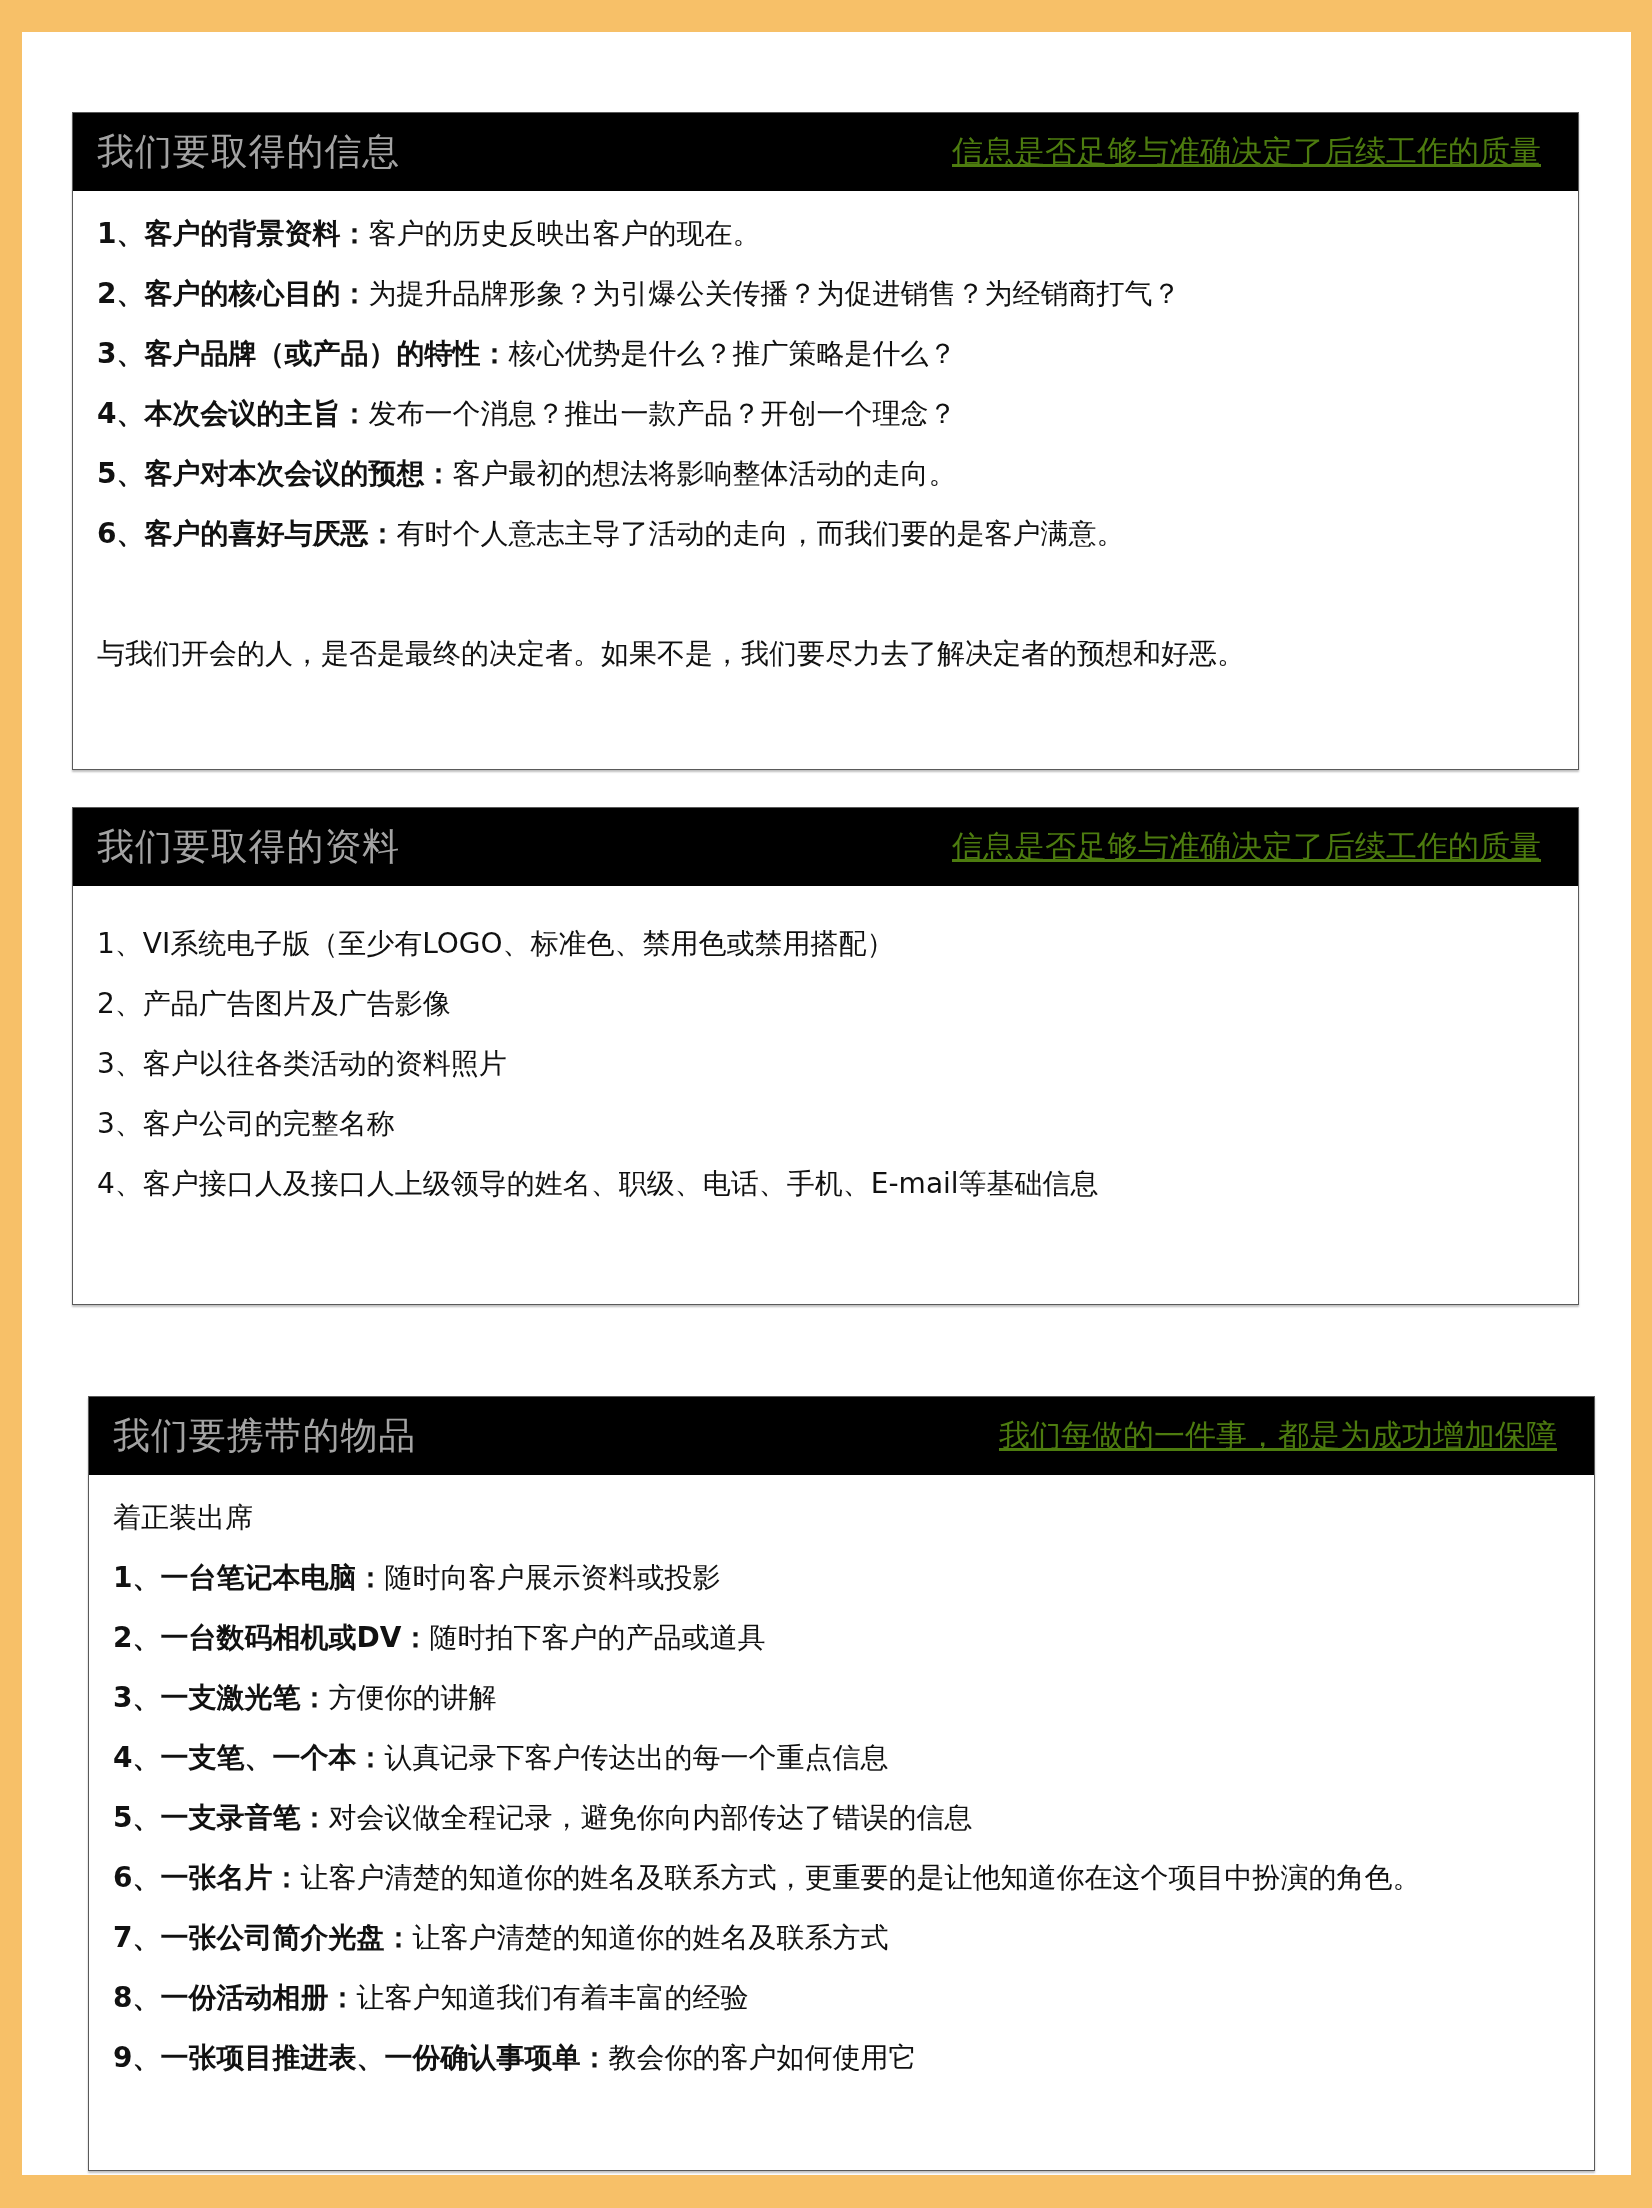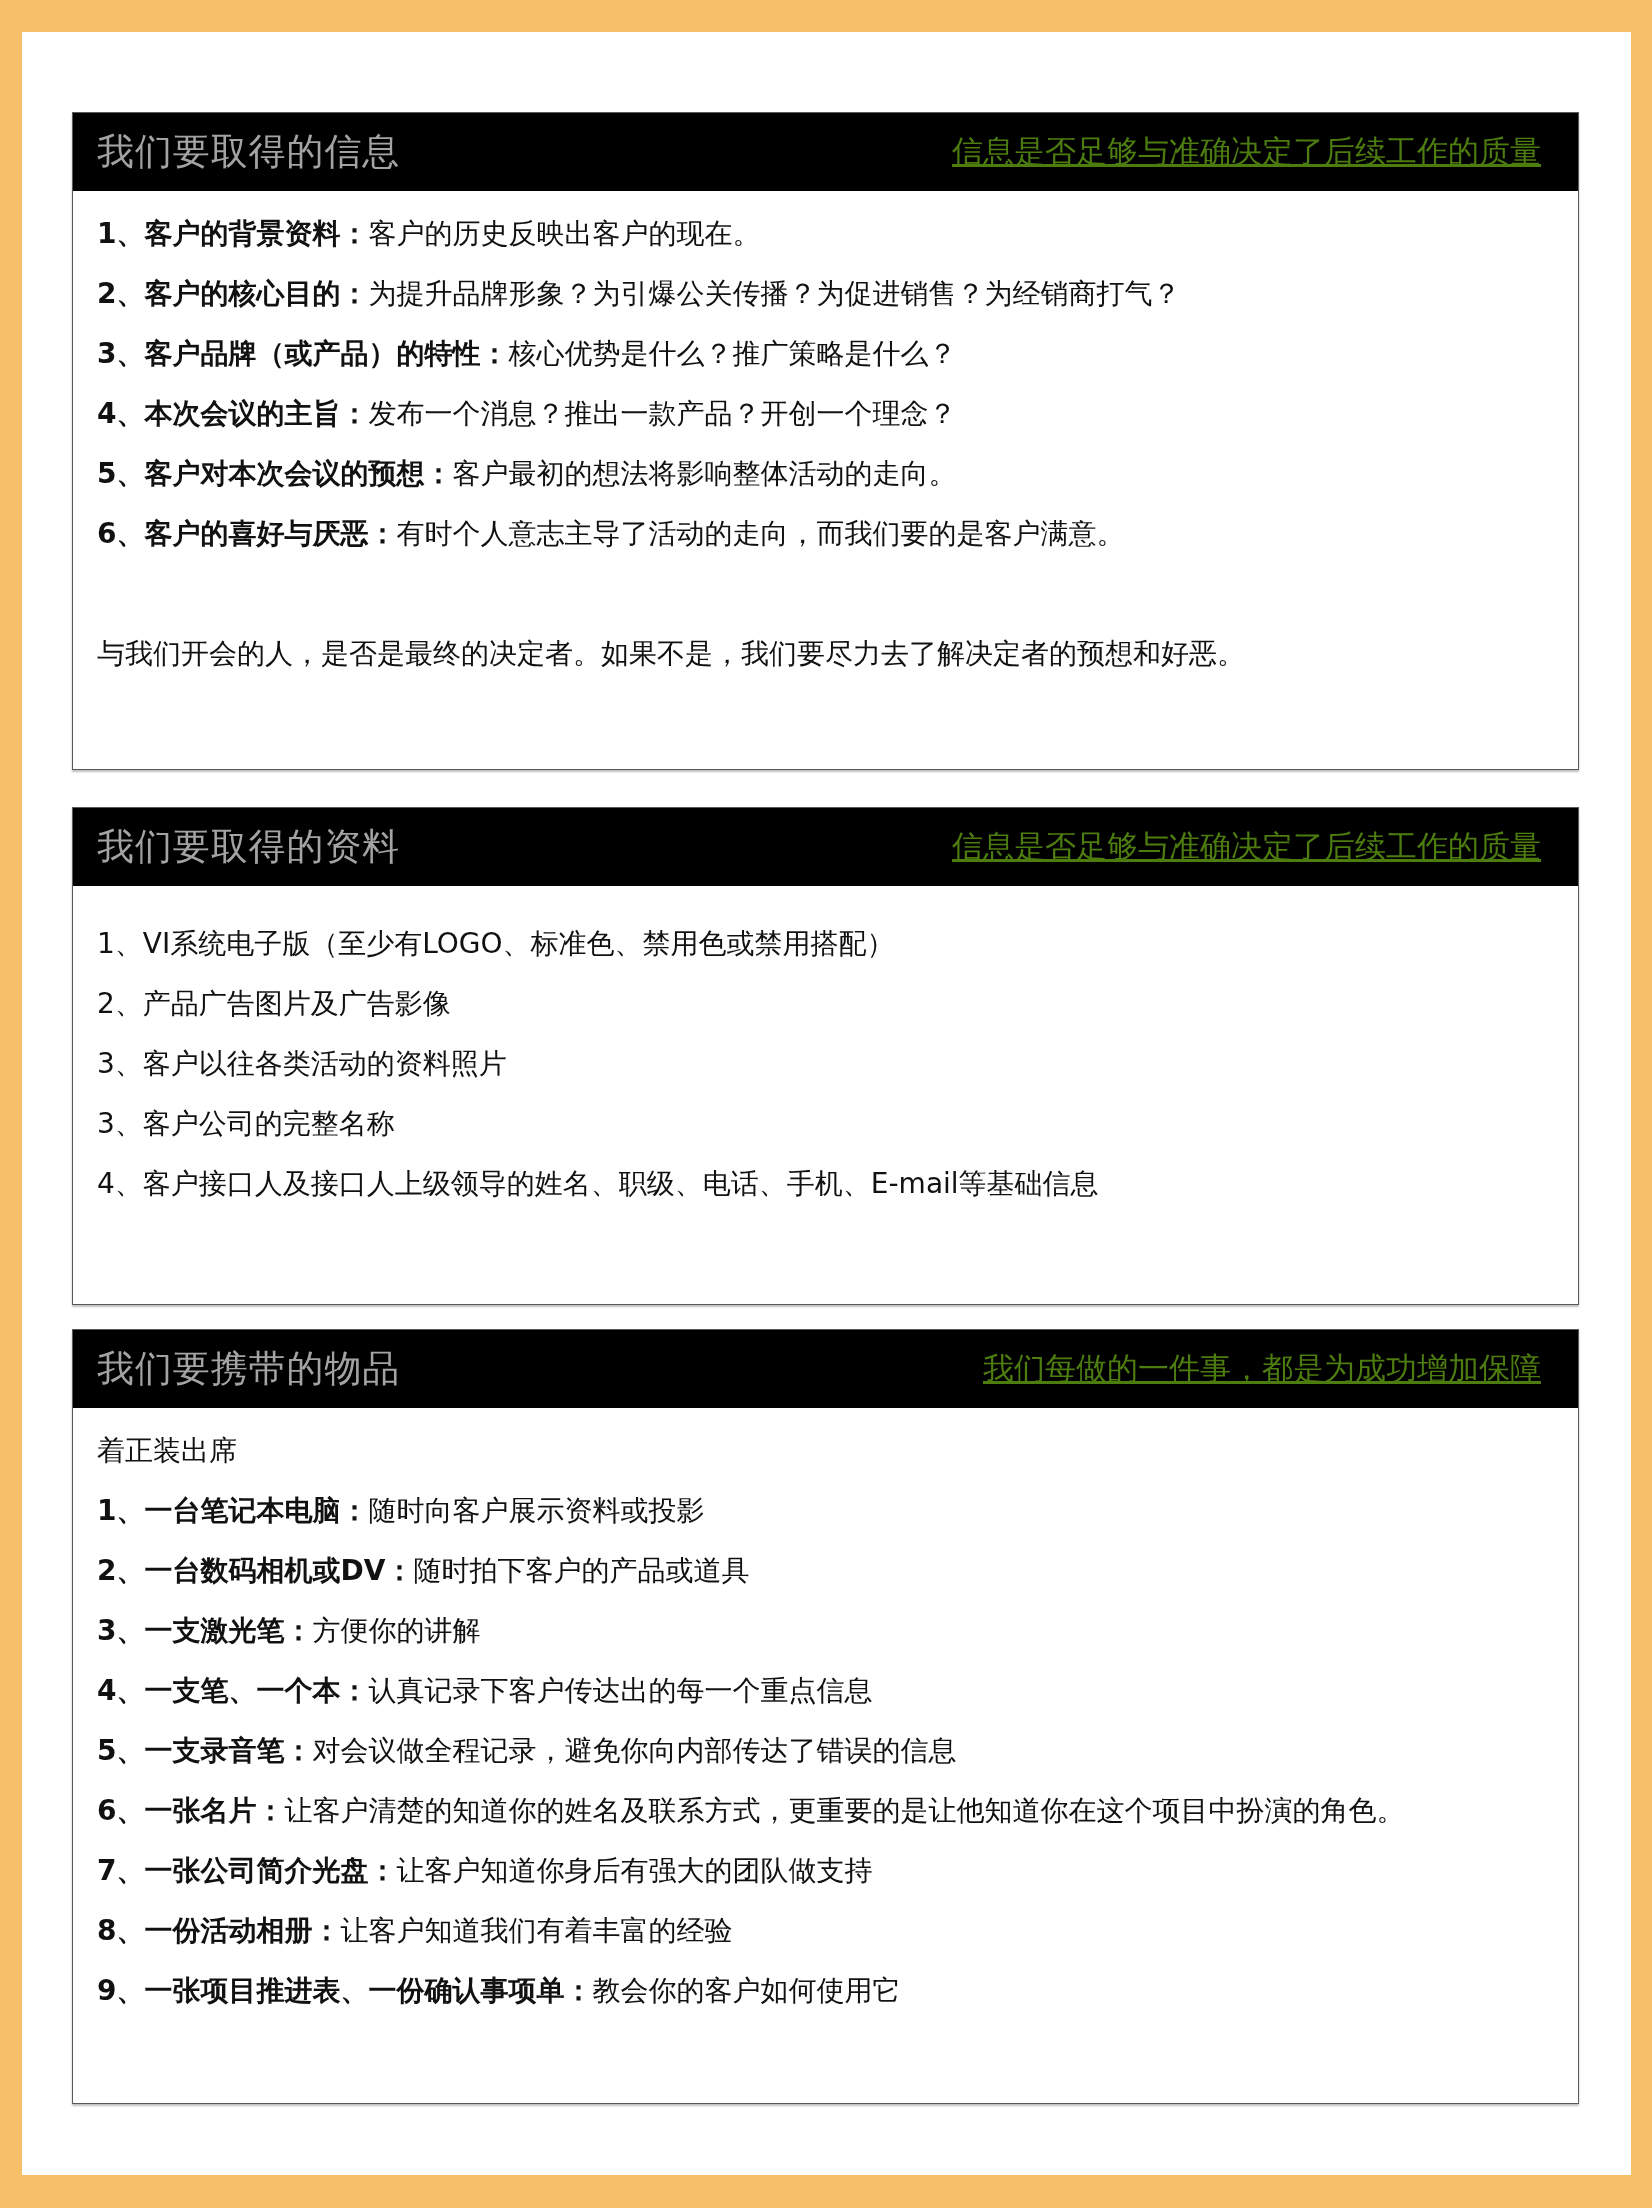--- a/index.html
+++ b/index.html
@@ -31,21 +31,21 @@
   .box-subtitle { font-size: 31px; color: #4d7c0f; text-decoration: underline; }
   .box-body { padding: 13px 22px 0 24px; }
   .line {
     font-size: 28px; line-height: 60px; white-space: nowrap;
   }
   .line.wrap { white-space: normal; }
   .line .k { font-weight: bold; }
   .gap { height: 60px; }
   #box1 { top: 112px; height: 658px; }
   #box2 { top: 807px; height: 498px; }
-  #box3 { top: 1329px; height: 775px; }
+  #box3 { top: 1396px; height: 775px; margin-left: 16px; }
 </style>
 </head>
 <body>
 
 <div class="panel"></div>
 
 <div class="box" id="box1">
   <div class="box-header">
     <span class="box-title">我们要取得的信息</span>
     <span class="box-subtitle">信息是否足够与准确决定了后续工作的质量</span>
@@ -82,18 +82,18 @@
     <span class="box-subtitle">我们每做的一件事，都是为成功增加保障</span>
   </div>
   <div class="box-body" style="padding-top:13px">
     <div class="line">着正装出席</div>
     <div class="line"><span class="k"><span>1、</span><span>一台笔记本电脑：</span></span><span>随时向客户展示资料或投影</span></div>
     <div class="line"><span class="k"><span>2、</span><span>一台数码相机或DV：</span></span><span>随时拍下客户的产品或道具</span></div>
     <div class="line"><span class="k"><span>3、</span><span>一支激光笔：</span></span><span>方便你的讲解</span></div>
     <div class="line"><span class="k"><span>4、</span><span>一支笔、一个本：</span></span><span>认真记录下客户传达出的每一个重点信息</span></div>
     <div class="line"><span class="k"><span>5、</span><span>一支录音笔：</span></span><span>对会议做全程记录，避免你向内部传达了错误的信息</span></div>
     <div class="line wrap"><span class="k"><span>6、</span><span>一张名片：</span></span><span>让客户清楚的知道你的姓名及联系方式，更重要的是让他知道你在这个项目中扮演的角色。</span></div>
-    <div class="line"><span class="k"><span>7、</span><span>一张公司简介光盘：</span></span><span>让客户知道你身后有强大的团队做支持</span></div>
+    <div class="line"><span class="k"><span>7、</span><span>一张公司简介光盘：</span></span><span>让客户清楚的知道你的姓名及联系方式</span></div>
     <div class="line"><span class="k"><span>8、</span><span>一份活动相册：</span></span><span>让客户知道我们有着丰富的经验</span></div>
     <div class="line"><span class="k"><span>9、</span><span>一张项目推进表、一份确认事项单：</span></span><span>教会你的客户如何使用它</span></div>
   </div>
 </div>
 
 
 </body></html>

